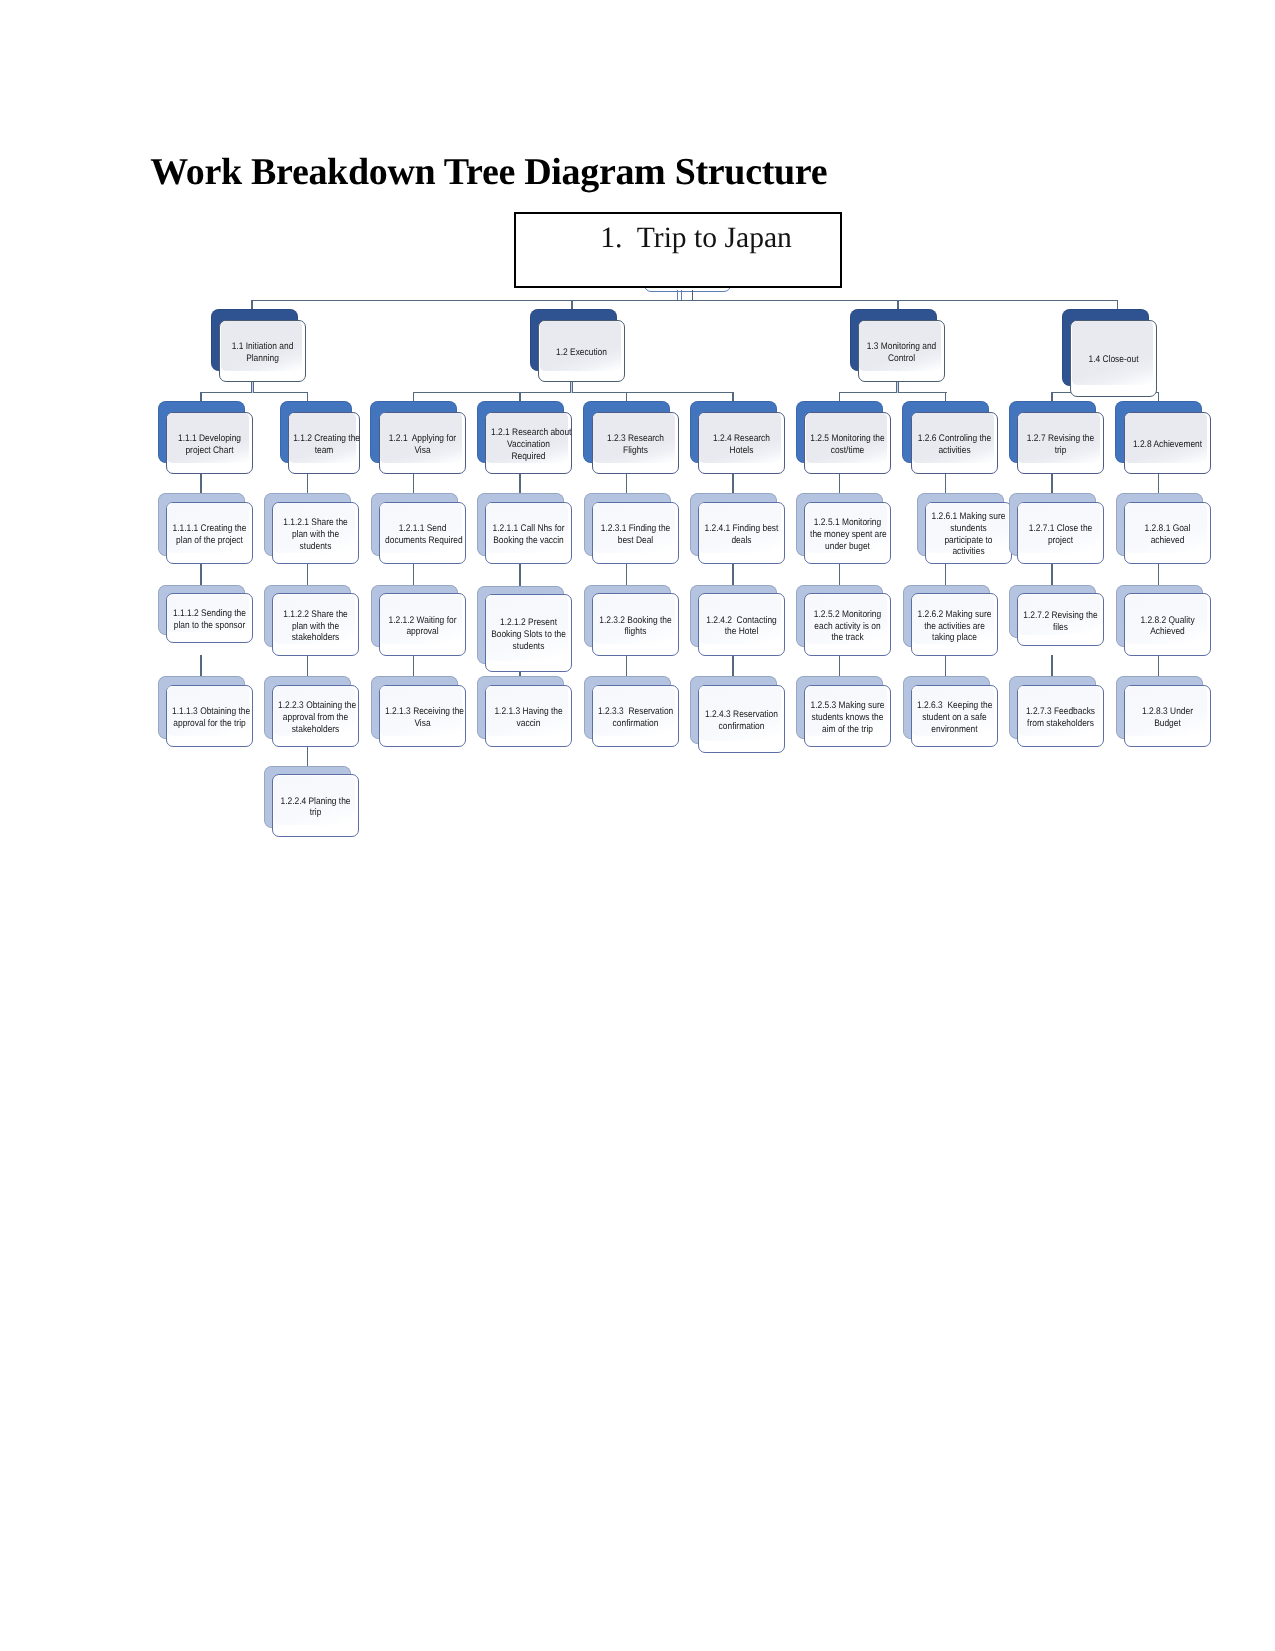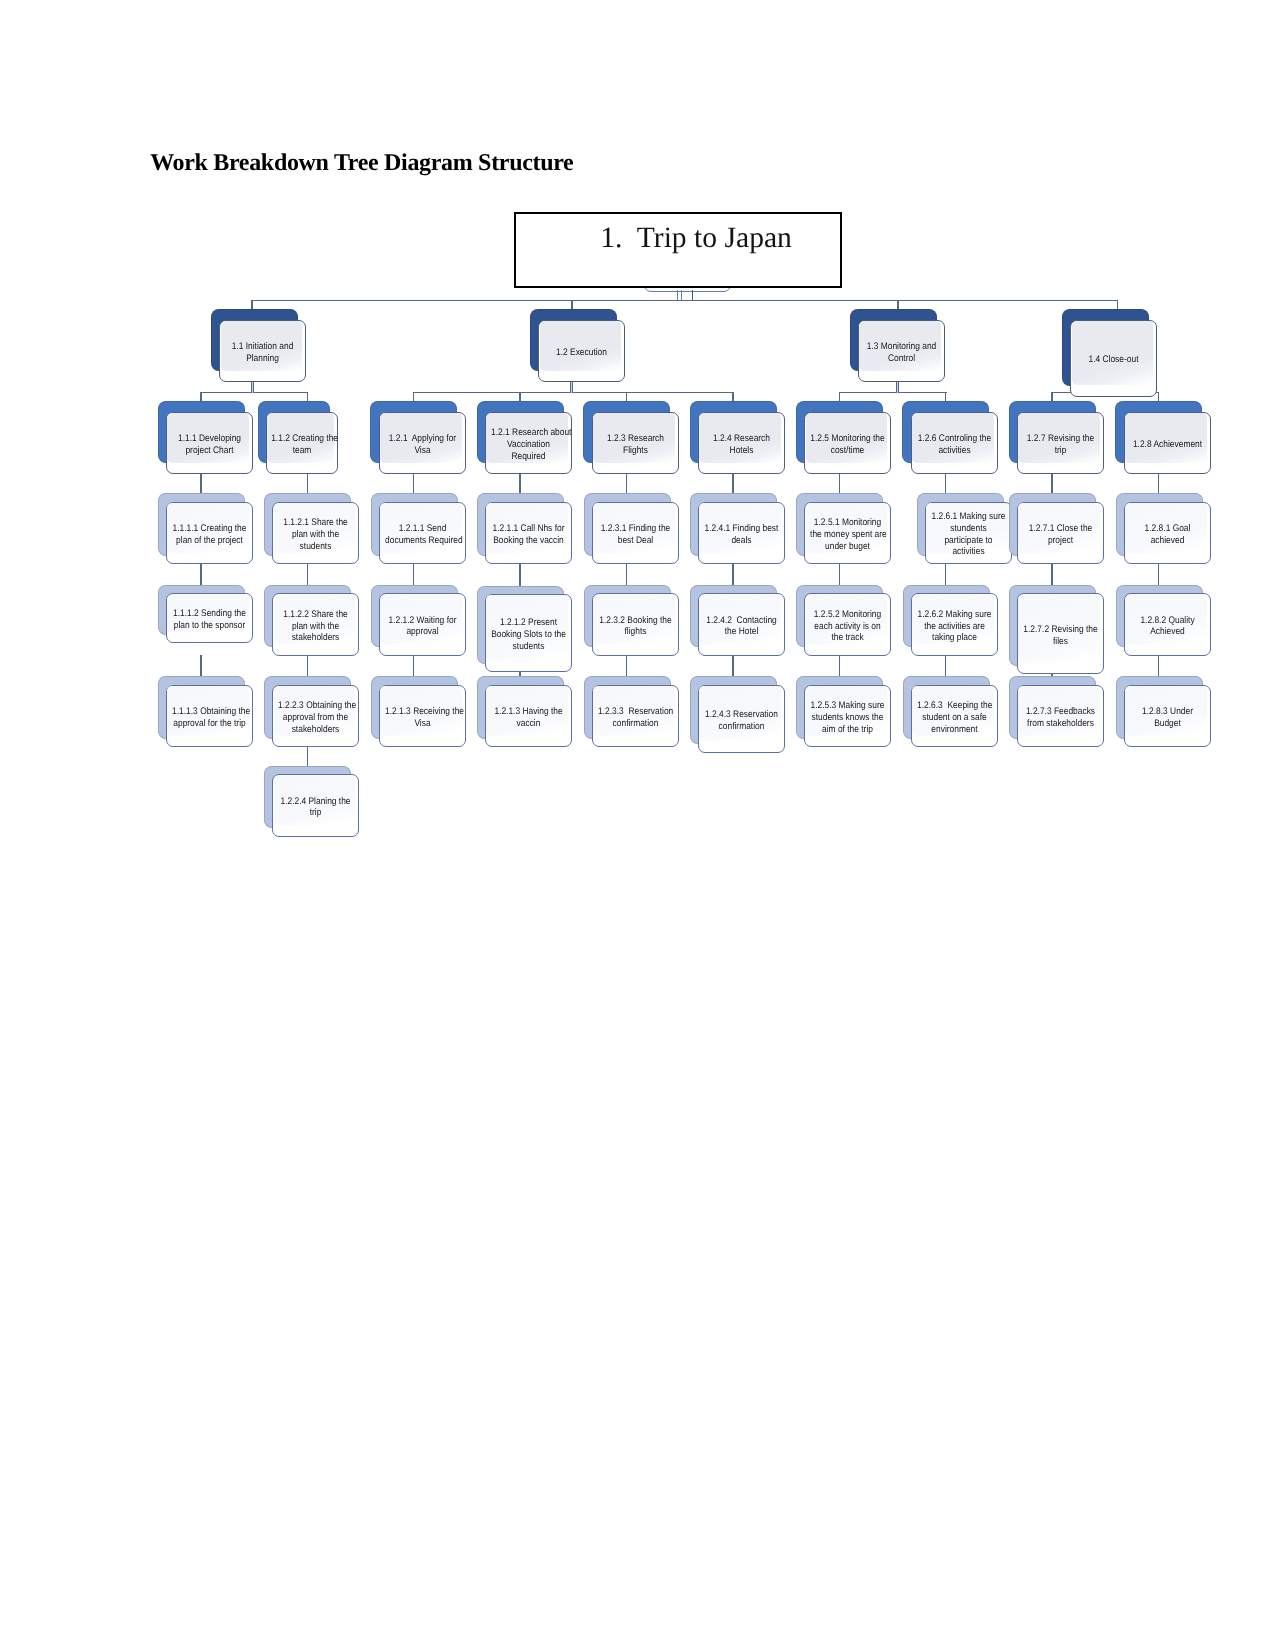--- a/index.html
+++ b/index.html
@@ -1,21 +1,21 @@
 <!DOCTYPE html>
 <html><head>
 <meta charset="utf-8">
 <title>Work Breakdown Tree Diagram Structure</title>
 <style>
   html,body{margin:0;padding:0;background:#ffffff;}
   body{width:1275px;height:1651px;position:relative;overflow:hidden;
        -webkit-font-smoothing:antialiased;text-rendering:geometricPrecision;}
   .page{position:absolute;left:0;top:0;width:1275px;height:1651px;background:#fff;}
   #doc-title{position:absolute;left:150.2px;top:149.5px;transform:translateZ(0);font-family:"Liberation Serif",serif;
-      font-weight:bold;font-size:24px;letter-spacing:-0.32px;color:#000;white-space:nowrap;line-height:normal;}
+      font-weight:bold;font-size:38px;letter-spacing:-0.32px;color:#000;white-space:nowrap;line-height:normal;}
   #page-number{position:absolute;left:0;top:1516px;width:1275px;text-align:center;
       font-family:"Liberation Serif",serif;font-size:27.5px;color:#111;line-height:normal;transform:translateZ(0);}
   #wbs{position:absolute;left:0;top:0;width:1275px;height:900px;}
 
   
   .conn{position:absolute;background:#55697f;}
   .conn-stub{position:absolute;box-sizing:border-box;border-left:1.1px solid #55697f;
       border-right:1.1px solid #55697f;background:#c3d3ee;}
 
   
@@ -166,21 +166,21 @@
 </div>
 <div class="node lv2" style="left:165.9px;top:411.8px;width:87.0px;height:62.5px">
 <div class="shadow"></div>
 <div class="card">
           <div class="txt">
             <span class="ln">1.1.1 Developing</span>
             <span class="ln">project Chart</span>
           </div>
         </div>
 </div>
-<div class="node lv2" style="left:266px;top:411.8px;width:72px;height:62.5px">
+<div class="node lv2" style="left:288px;top:411.8px;width:72px;height:62.5px">
 <div class="shadow"></div>
 <div class="card">
           <div class="txt">
             <span class="ln">1.1.2 Creating the</span>
             <span class="ln">team</span>
           </div>
         </div>
 </div>
 <div class="node lv2" style="left:378.7px;top:411.8px;width:87.0px;height:62.5px">
 <div class="shadow"></div>
@@ -417,21 +417,21 @@
 <div class="node lvd" style="left:910.7px;top:593.2px;width:87.0px;height:62.5px">
 <div class="shadow"></div>
 <div class="card">
           <div class="txt">
             <span class="ln">1.2.6.2 Making sure</span>
             <span class="ln">the activities are</span>
             <span class="ln">taking place</span>
           </div>
         </div>
 </div>
-<div class="node lvd" style="left:1017.1px;top:593.2px;width:87.0px;height:81px">
+<div class="node lvd" style="left:1017.1px;top:593.2px;width:87.0px;height:53px">
 <div class="shadow"></div>
 <div class="card">
           <div class="txt">
             <span class="ln">1.2.7.2 Revising the</span>
             <span class="ln">files</span>
           </div>
         </div>
 </div>
 <div class="node lvd" style="left:1123.5px;top:593.2px;width:87.0px;height:62.5px">
 <div class="shadow"></div>

